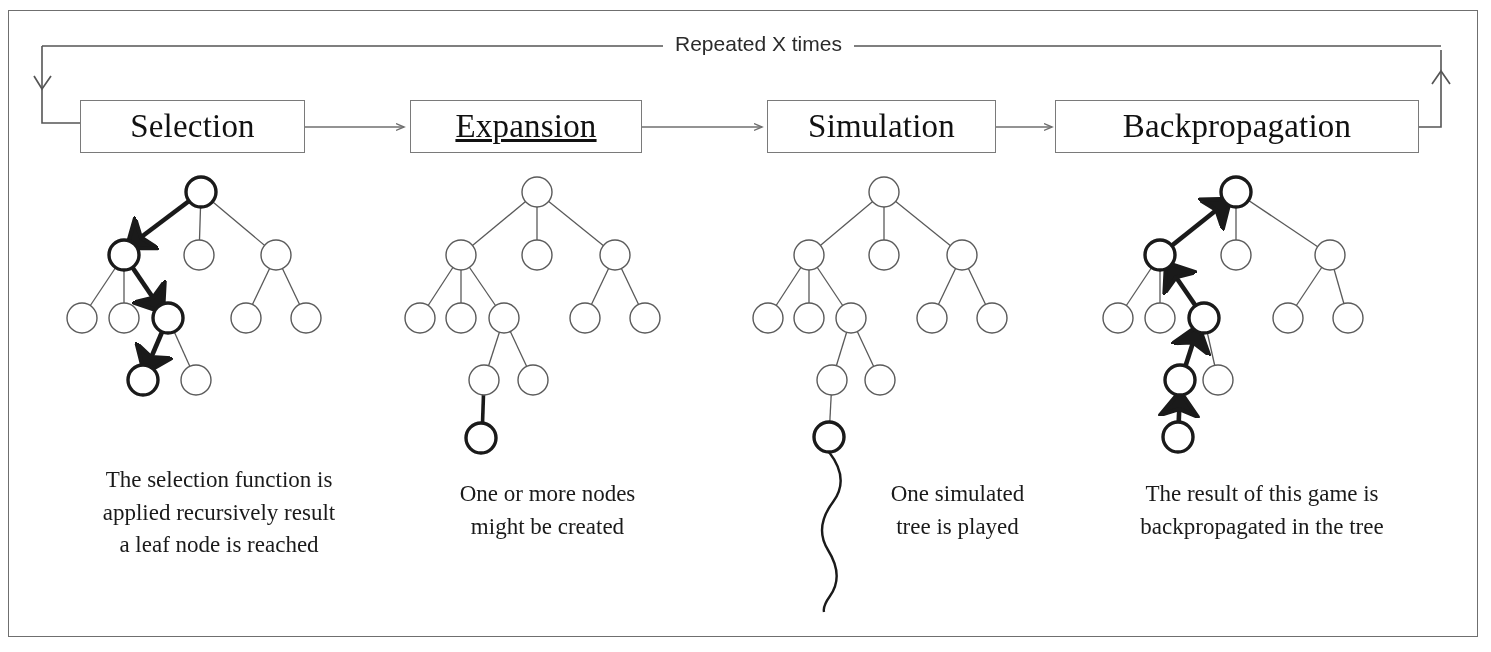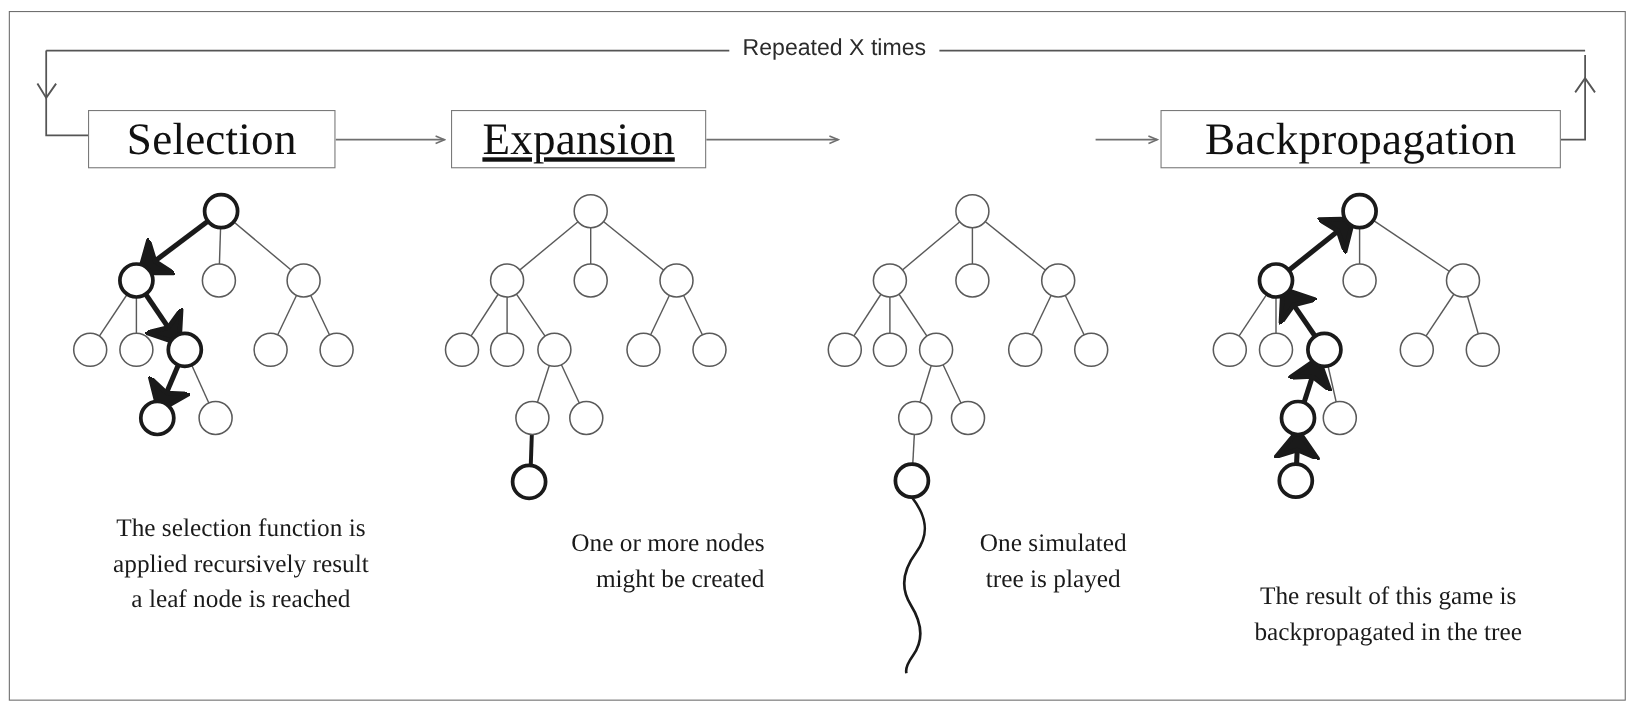--- a/index.html
+++ b/index.html
@@ -33,21 +33,21 @@
     background: #ffffff;
     box-sizing: border-box;
     display: flex;
     align-items: center;
     justify-content: center;
     font-family: "Liberation Serif", serif;
     color: #111111;
     white-space: nowrap;
   }
   .stage-label {
-    font-size: 41px;
+    font-size: 33px;
     line-height: 1;
     letter-spacing: 0.2px;
   }
   .loop-label {
     position: absolute;
     font-family: "Liberation Sans", sans-serif;
     font-size: 21px;
     color: #2b2b2b;
     background: #ffffff;
     padding: 0 12px;
@@ -268,31 +268,34 @@
   <div class="loop-label" style="left:663px; top:32px;">Repeated X times</div>
 
   <div class="stage-box" style="left:80px; top:100px; width:225px; height:53px;">
     <span class="stage-label">Selection</span>
   </div>
 
   <div class="stage-box" style="left:410px; top:100px; width:232px; height:53px;text-decoration:underline;">
     <span class="stage-label">Expansion</span>
   </div>
 
+  <div class="stage-box" style="left:767px; top:100px; width:229px; height:53px;">
+    <span class="stage-label">Simulation</span>
+  </div>
 
   <div class="stage-box" style="left:1055px; top:100px; width:364px; height:53px;">
     <span class="stage-label">Backpropagation</span>
   </div>
 
   <div class="caption" style="left:54px; top:464px; width:330px;">The selection function is
 applied recursively result
 a leaf node is reached</div>
 
-  <div class="caption" style="left:400px; top:478px; width:295px;text-align:right;">One or more nodes
+  <div class="caption" style="left:400px; top:478px; width:295px;">One or more nodes
 might be created</div>
 
   <div class="caption" style="left:845px; top:478px; width:225px;">One simulated
 tree is played</div>
 
-  <div class="caption" style="left:1082px; top:478px; width:360px;margin-top:48px;">The result of this game is
+  <div class="caption" style="left:1082px; top:478px; width:360px;">The result of this game is
 backpropagated in the tree</div>
 
 </div>
 
 </body></html>

